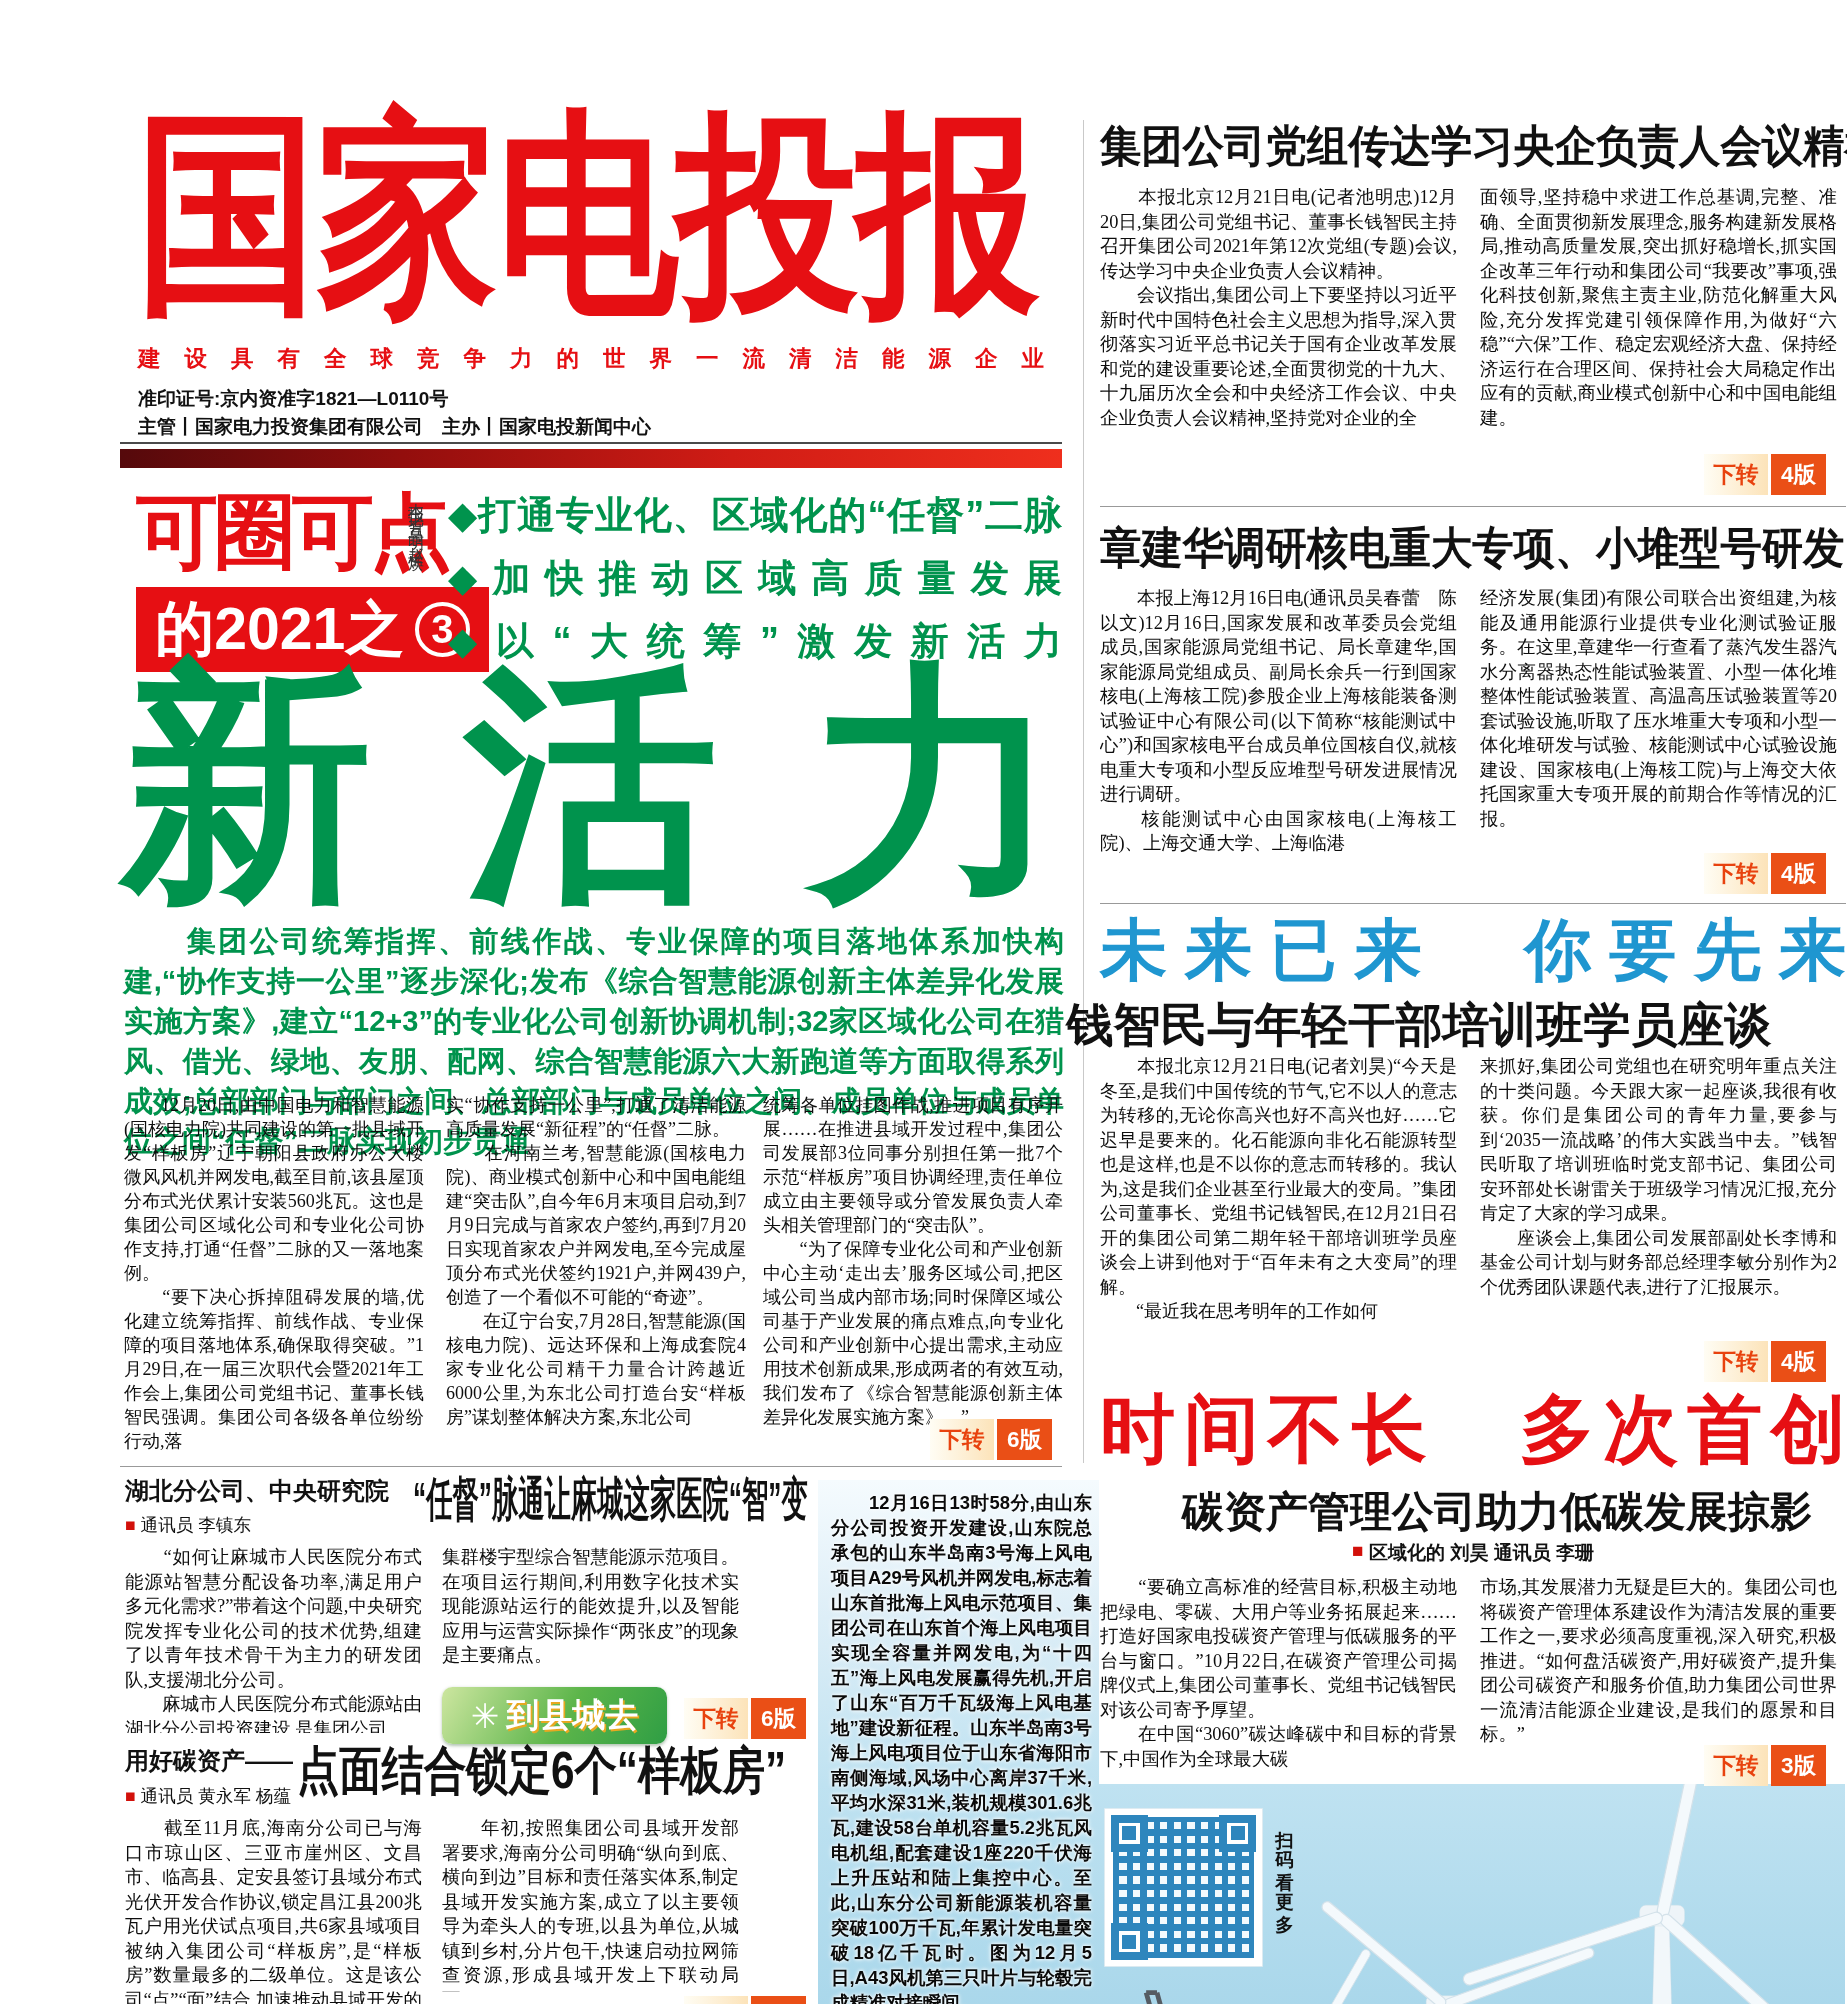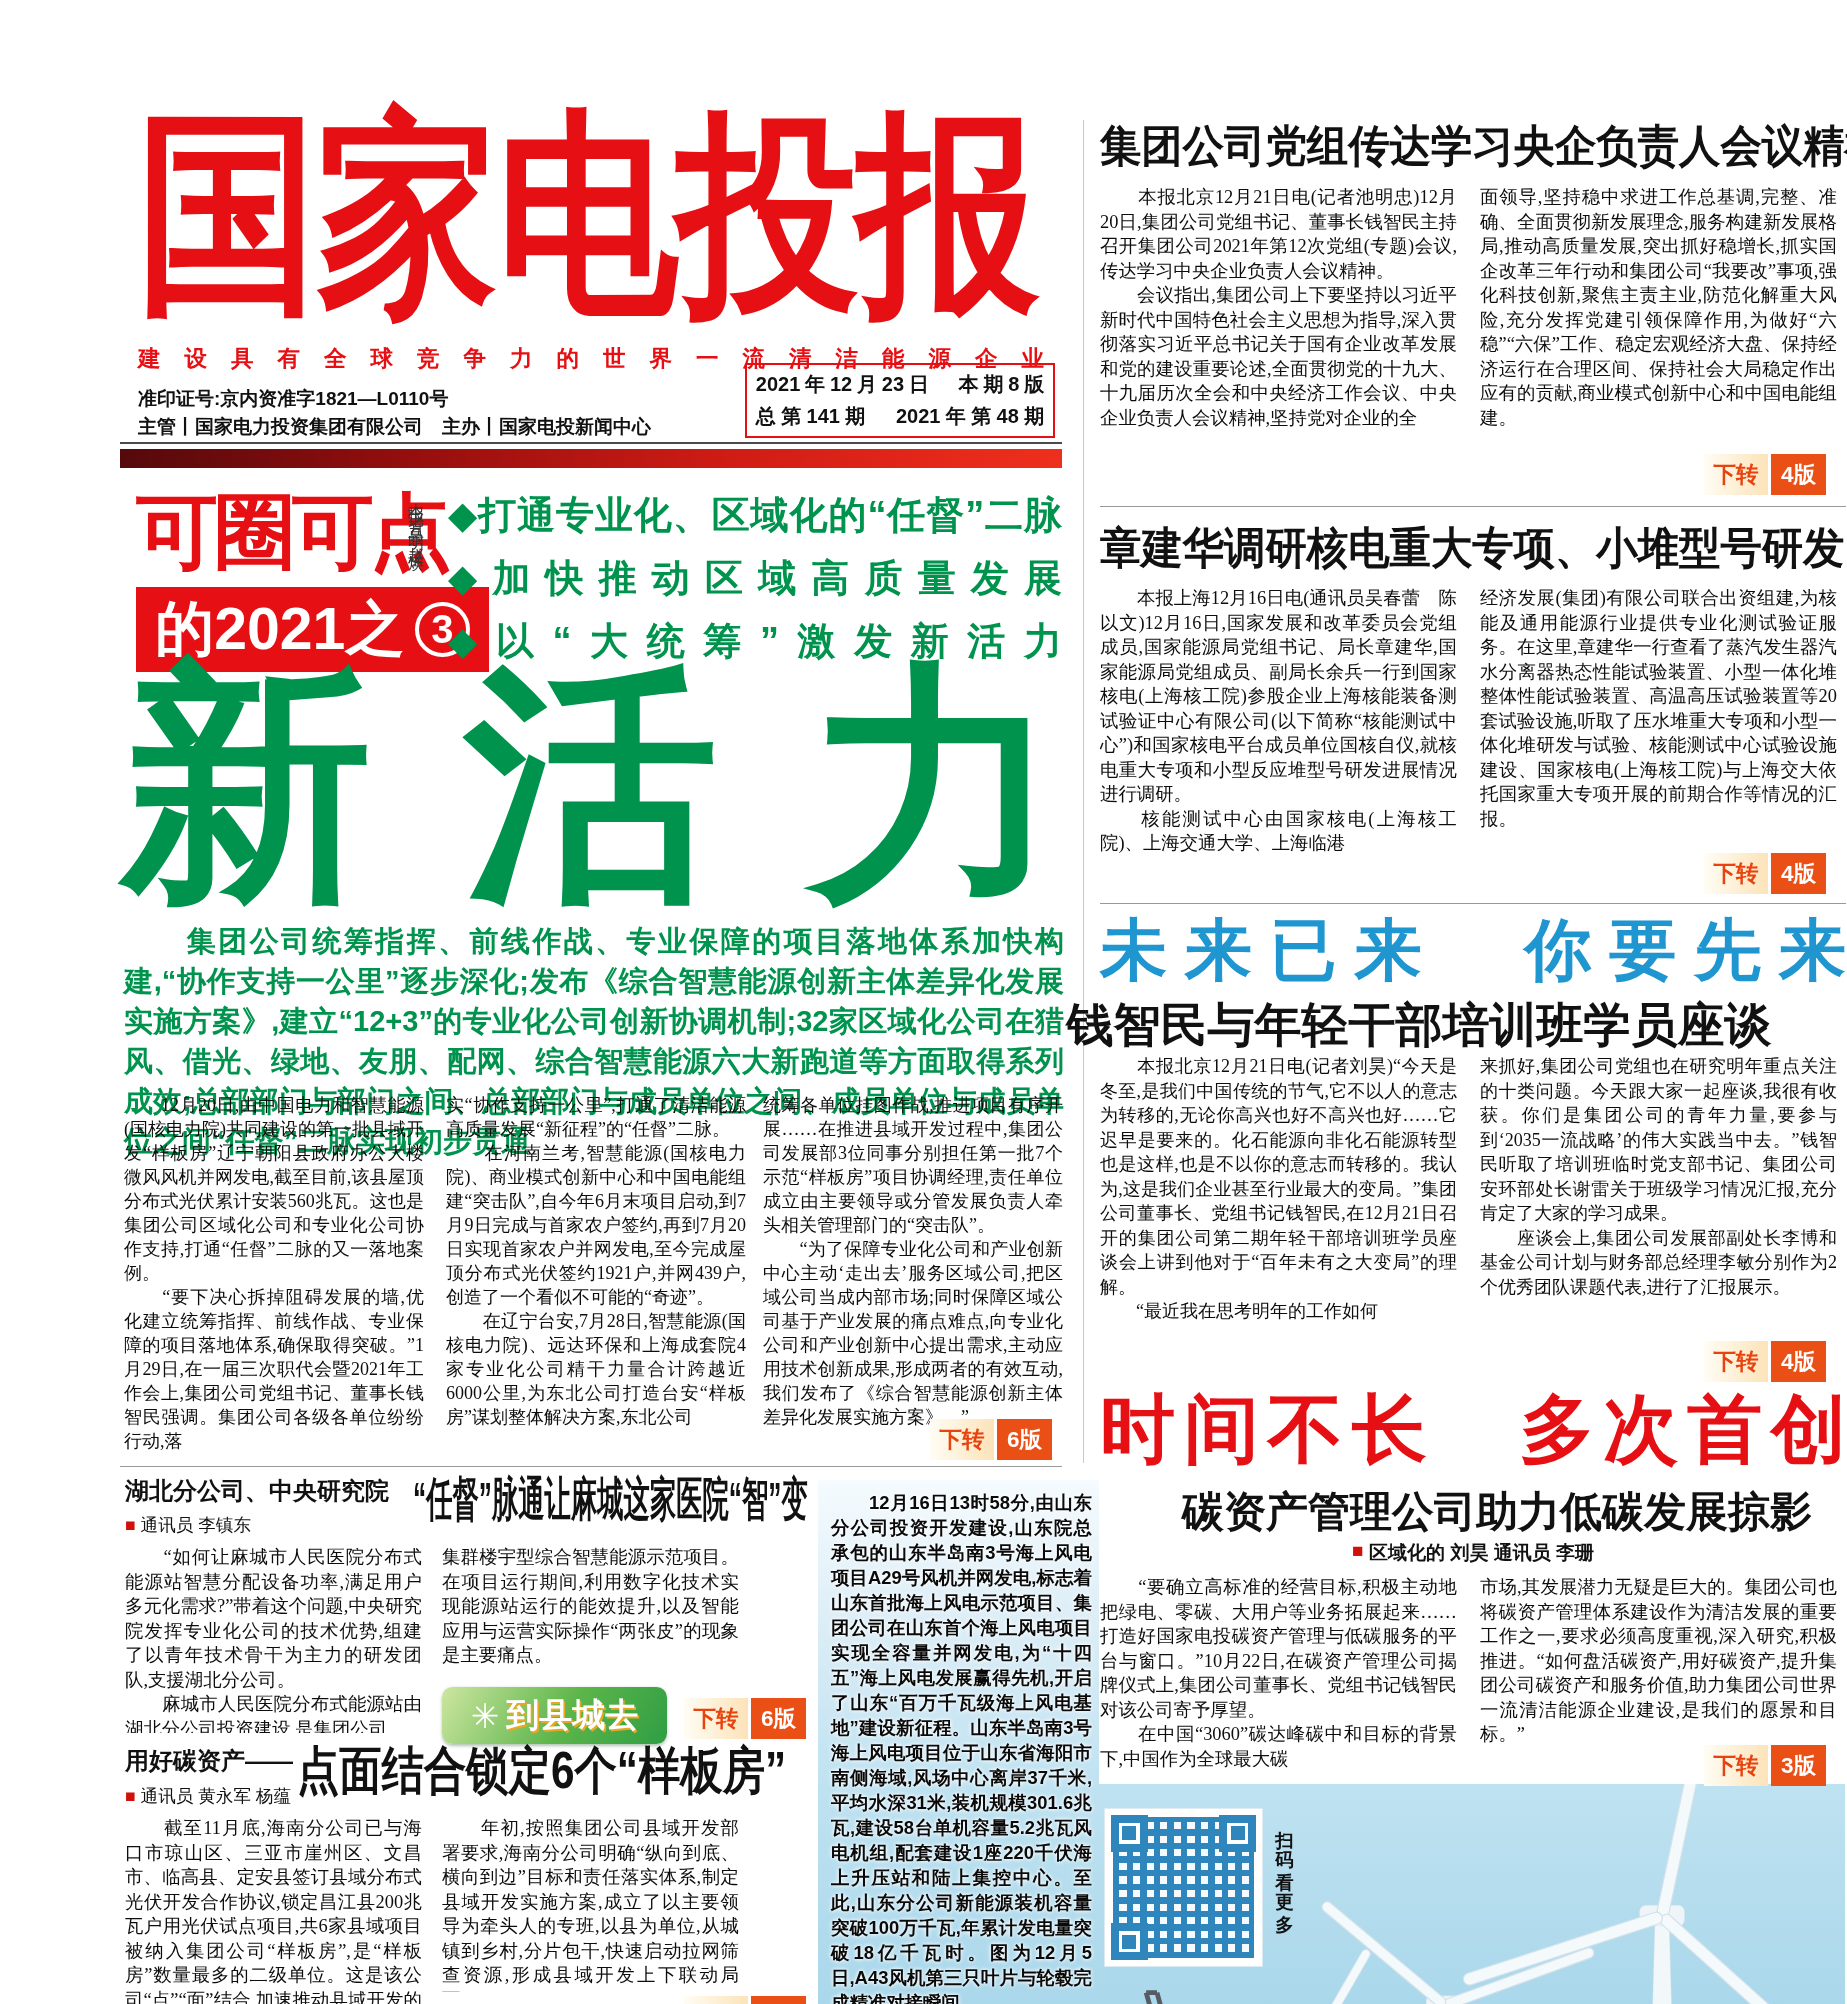--- a/index.html
+++ b/index.html
@@ -82,24 +82,20 @@
 </style>
 </head>
 <body>
 
 <div class="page">
 
   <div class="abs mast-title">国家电投报</div>
   <div class="abs mast-slogan">建设具有全球竞争力的世界一流清洁能源企业</div>
   <div class="abs mast-license">准印证号:京内资准字1821—L0110号</div>
   <div class="abs mast-org">主管丨国家电力投资集团有限公司　主办丨国家电投新闻中心</div>
-  <div class="abs datebox">
-    <div>2021年12月23日　本期8版</div>
-    <div>总第141期　2021年第48期</div>
-  </div>
   <div class="abs rule-thin" style="left:120px;top:442px;width:942px;height:1.6px;"></div>
   <div class="abs redbar"></div>
 
   <div class="abs kicker1">可圈可点</div>
   <div class="abs kicker2">
     <span>的2021之</span>
     <span class="circ">3</span>
   </div>
   <div class="abs lead-reporters">本报记者 马景明 赵子焕</div>
   <div class="abs bullets">

